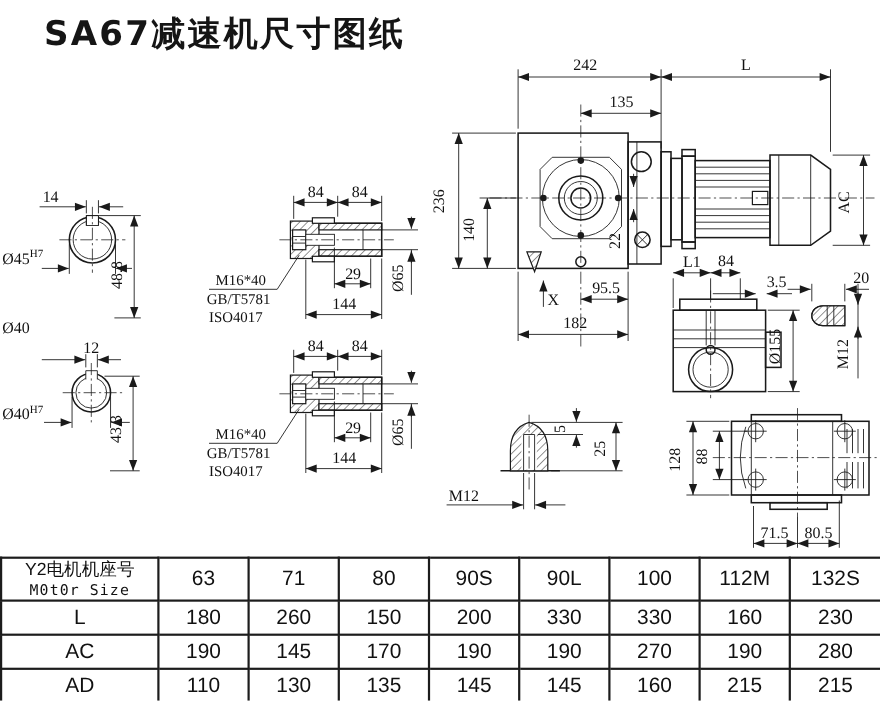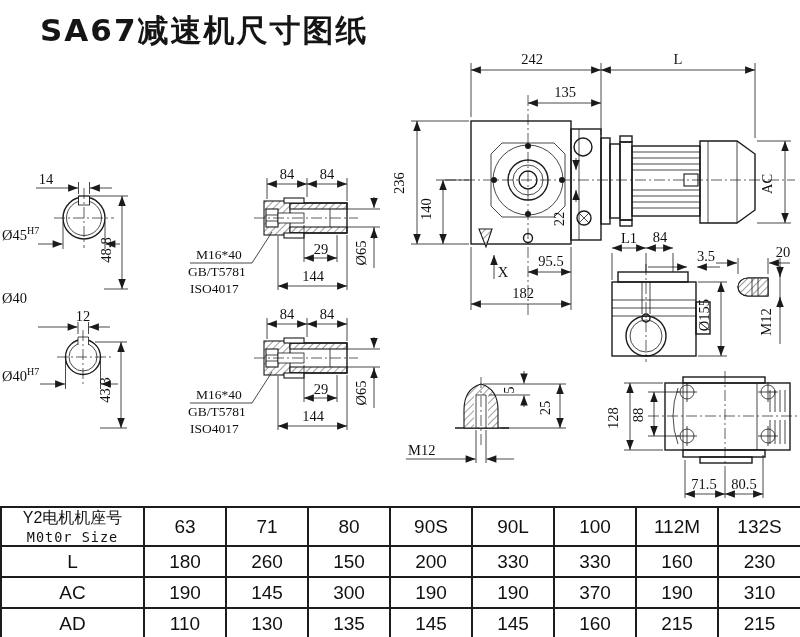--- a/index.html
+++ b/index.html
@@ -325,26 +325,26 @@
         <td>200</td>
         <td>330</td>
         <td>330</td>
         <td>160</td>
         <td>230</td>
       </tr>
       <tr class="drow">
         <td>AC</td>
         <td>190</td>
         <td>145</td>
-        <td>300</td>
+        <td>170</td>
         <td>190</td>
         <td>190</td>
-        <td>370</td>
+        <td>270</td>
         <td>190</td>
-        <td>310</td>
+        <td>280</td>
       </tr>
       <tr class="drow">
         <td>AD</td>
         <td>110</td>
         <td>130</td>
         <td>135</td>
         <td>145</td>
         <td>145</td>
         <td>160</td>
         <td>215</td>

